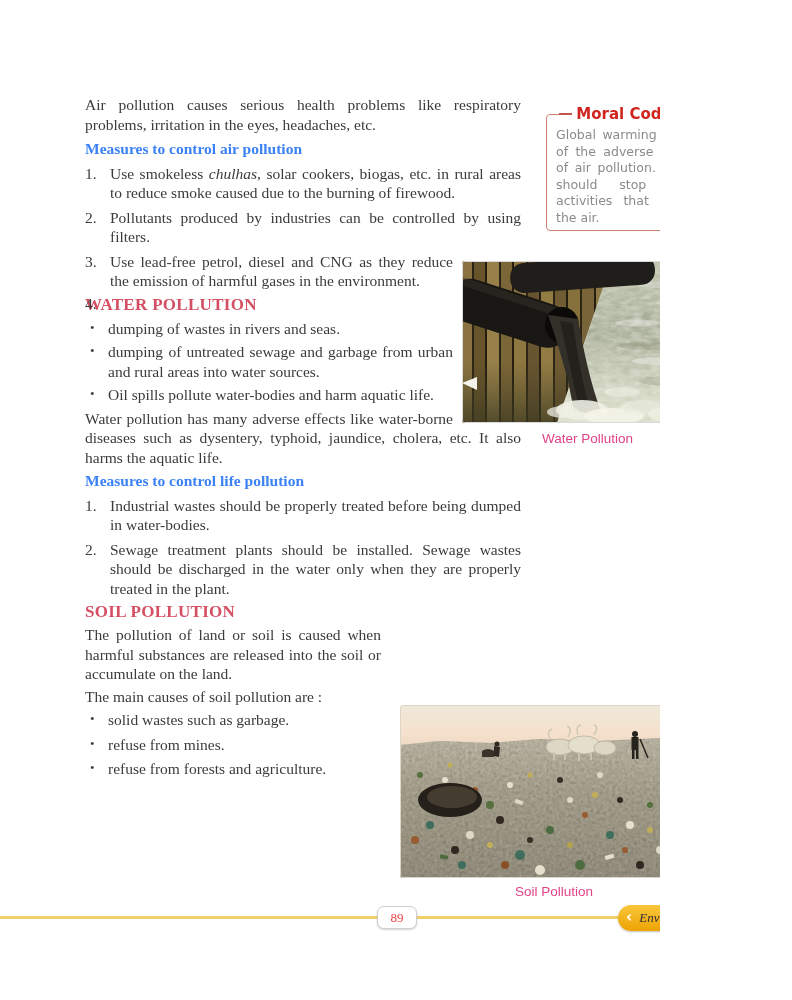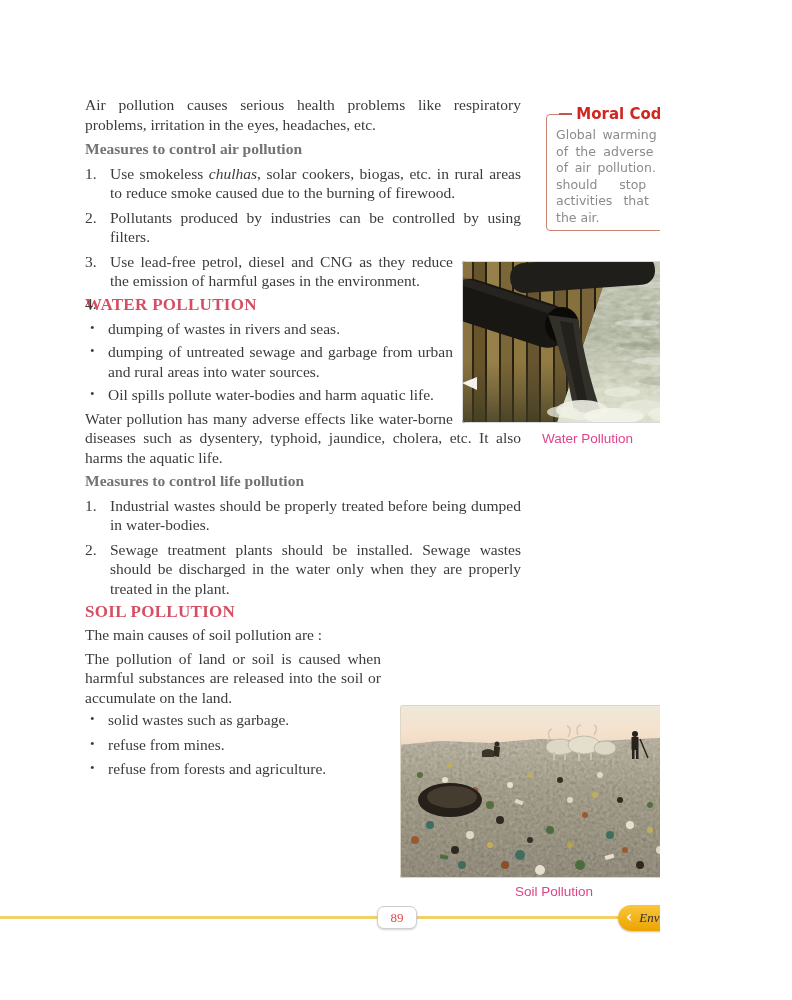--- a/index.html
+++ b/index.html
@@ -3,21 +3,21 @@
 <meta charset="utf-8">
 <style>
   html,body{margin:0;padding:0;background:#fff;}
   .page{position:relative;width:660px;height:1000px;background:#ffffff;overflow:hidden;
         font-family:"Liberation Serif",serif;color:#3b3b3b;}
 
   
   .main{position:absolute;left:85px;top:95px;width:436px;
         font-size:15.5px;line-height:19.5px;text-align:justify;}
   .para{margin:0 0 5px 0;}
-  .subhead{color:#737373;font-weight:bold;margin:3px 0 5px 0;}
+  .subhead{color:#3b82f6;font-weight:bold;margin:3px 0 5px 0;}
   .sechead{color:#d44f63;font-weight:bold;font-size:17px;line-height:22px;margin:1px 0 3px 0;letter-spacing:.3px;}
   .li{position:relative;padding-left:25px;margin-bottom:5px;}
   .li .marker{position:absolute;left:0;top:0;}
   .bli{position:relative;padding-left:23px;margin-bottom:4px;}
   .bli .marker{position:absolute;left:5px;top:-1px;font-size:13px;}
   .em{font-style:italic;}
   .spacer-water{float:right;width:68px;height:166px;}
   .spacer-soil{float:right;width:140px;height:185px;}
 
   
@@ -103,23 +103,23 @@
     </div>
     <div class="li" style="margin-bottom:3px;">
       <span class="marker">2.</span>
       <span>Sewage treatment plants should be installed. Sewage wastes should be discharged in the water only when they are properly treated in the plant.</span>
     </div>
 
     <div class="spacer-soil"></div>
 
     <div class="sechead" style="margin-top:0;margin-bottom:2px;">SOIL POLLUTION</div>
 
+    <p class="para" style="margin-bottom:3px;">The pollution of land or soil is caused when harmful substances are released into the soil or accumulate on the land.</p>
+
     <p class="para" style="margin-bottom:4px;">The main causes of soil pollution are :</p>
-
-    <p class="para" style="margin-bottom:3px;">The pollution of land or soil is caused when harmful substances are released into the soil or accumulate on the land.</p>
 
     <div class="bli" style="margin-bottom:5px;">
       <span class="marker">•</span>
       <span>solid wastes such as garbage.</span>
     </div>
     <div class="bli" style="margin-bottom:5px;">
       <span class="marker">•</span>
       <span>refuse from mines.</span>
     </div>
     <div class="bli" style="margin-bottom:5px;">

